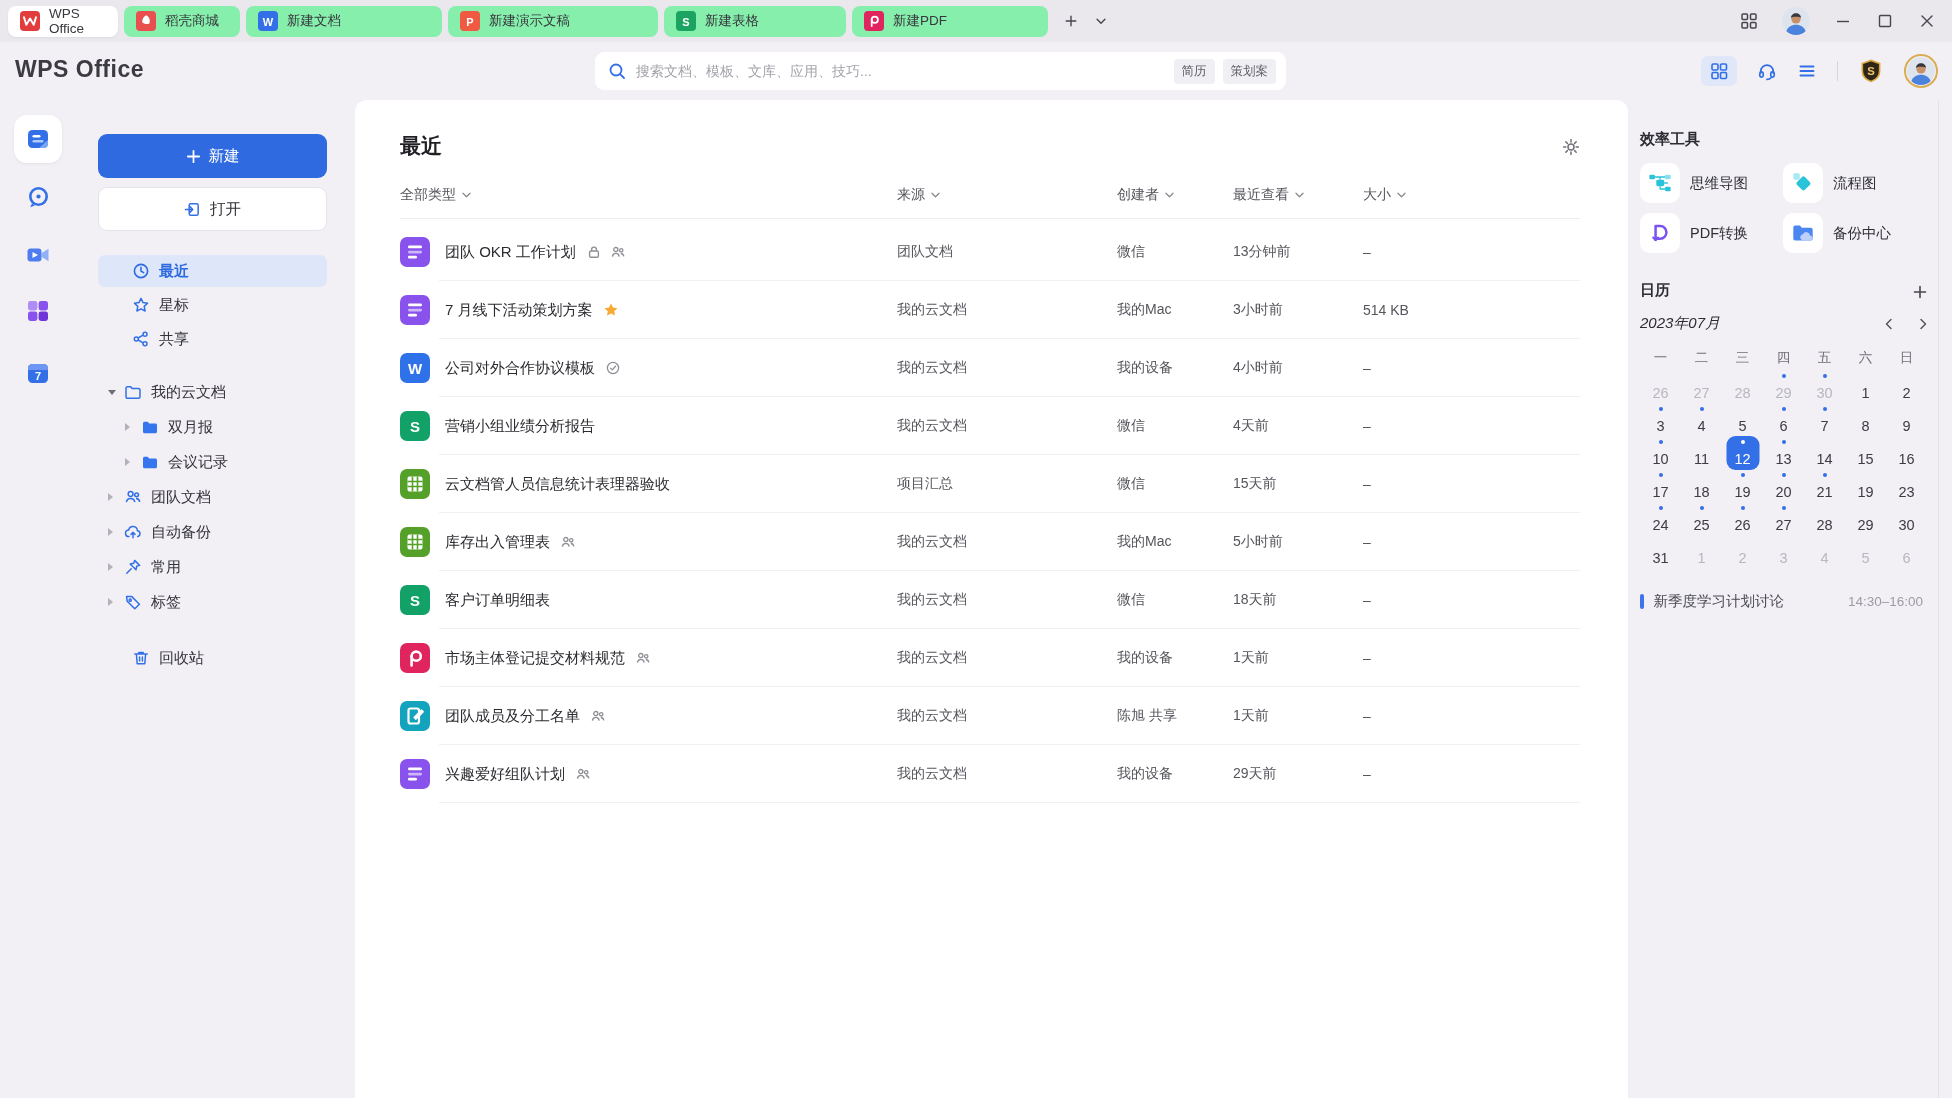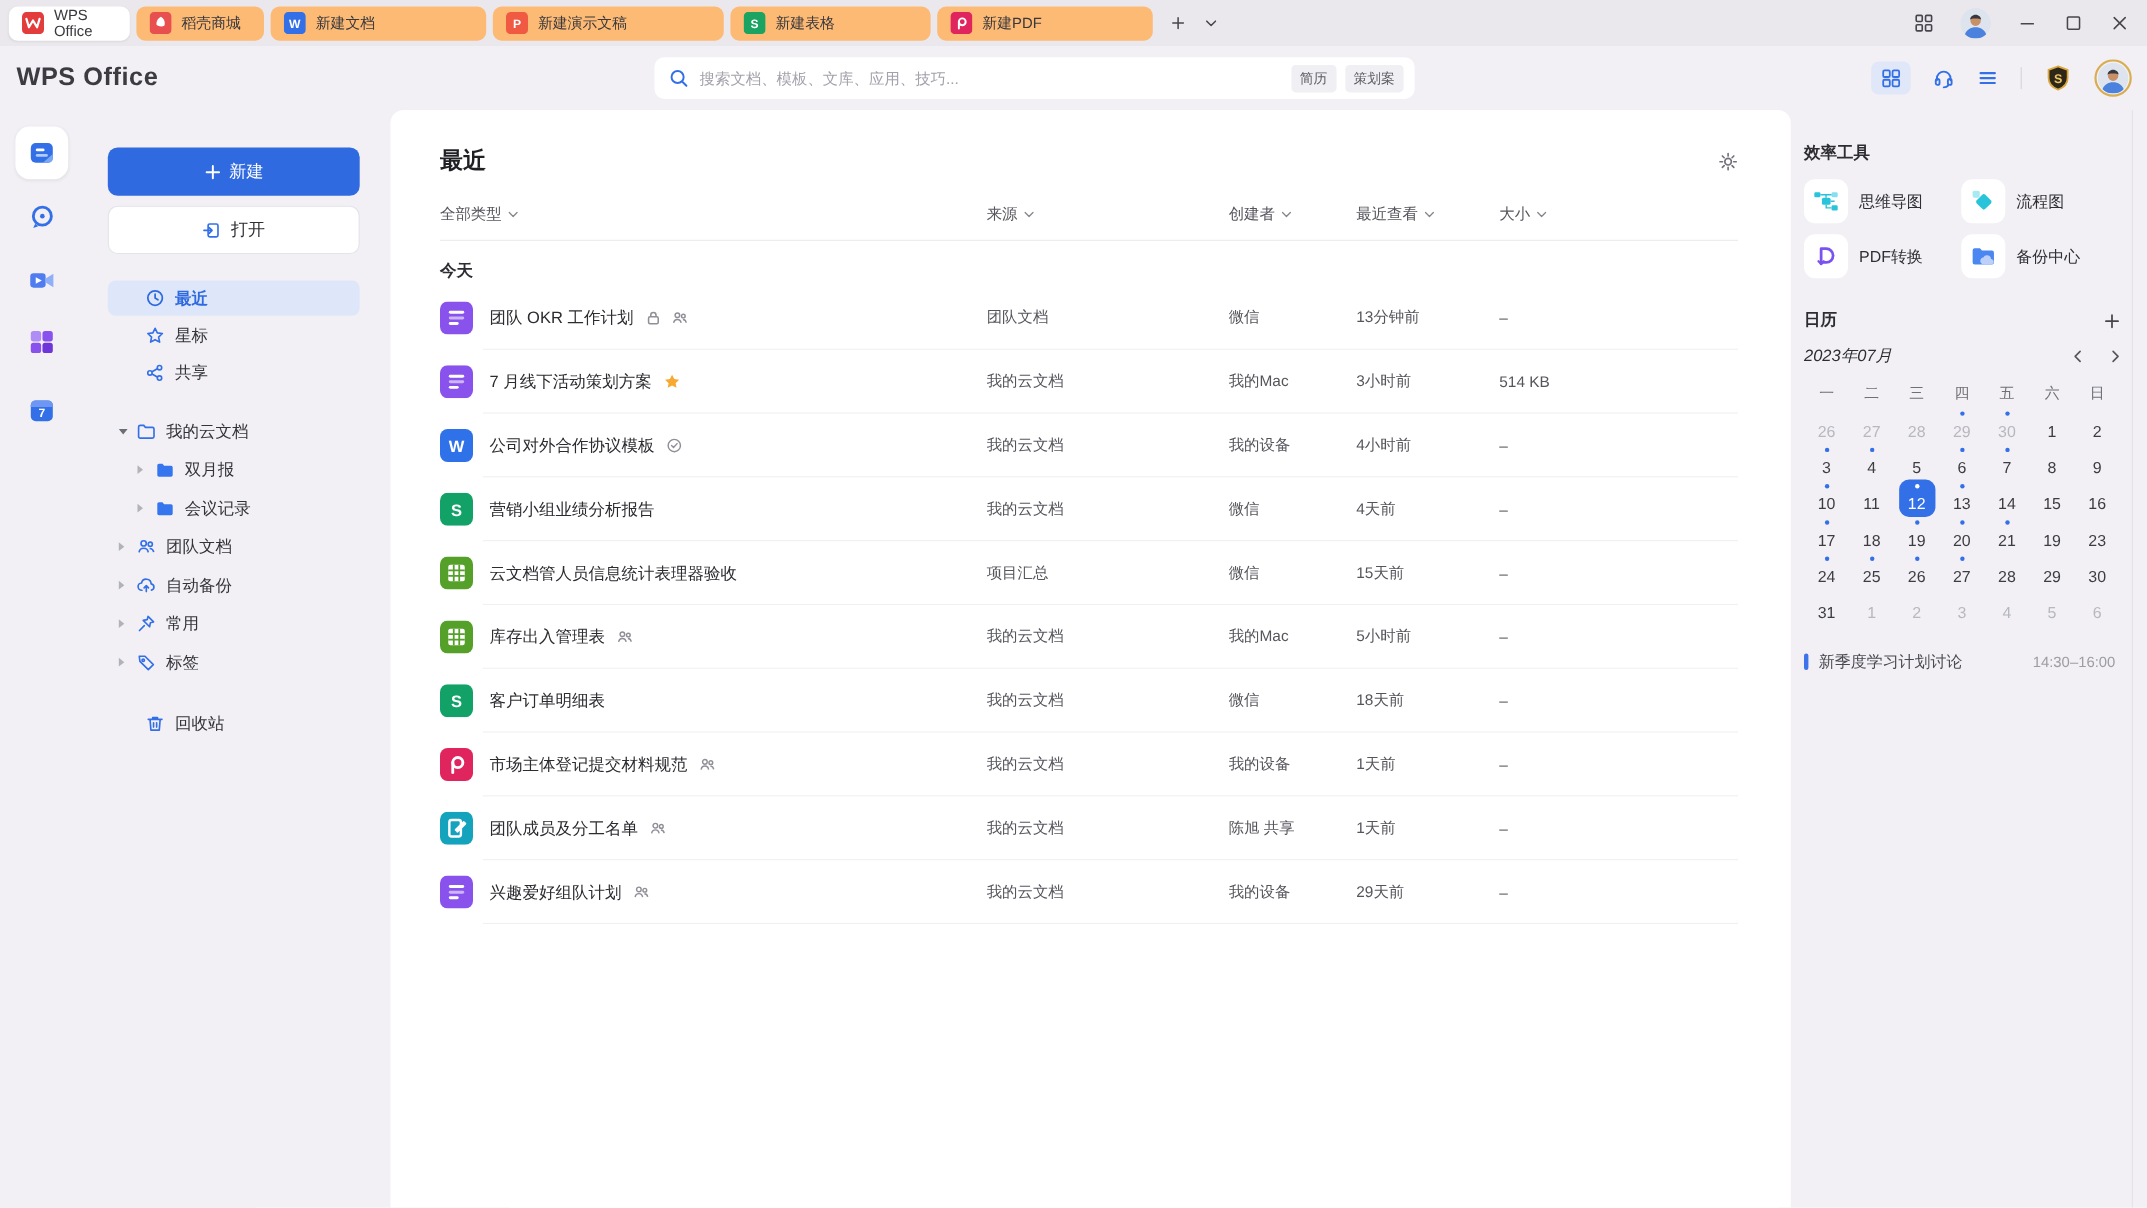--- a/index.html
+++ b/index.html
@@ -3,21 +3,21 @@
 <meta charset="utf-8">
 <style>
   * { margin:0; padding:0; box-sizing:border-box; }
   html,body { width:1952px; height:1098px; }
   body { font-family:"Liberation Sans","DejaVu Sans",sans-serif; background:#f2f0f4; color:#2c2c32; overflow:hidden; }
   .app { position:relative; width:1952px; height:1098px; }
 
   
   .titlebar { height:42px; background:#eae8ed; display:flex; align-items:center; padding-left:8px; }
   .tabs { display:flex; align-items:center; }
-  .tab { height:31px; border-radius:8px; background:#fdba74; display:flex; align-items:center; gap:9px; padding:0 12px; margin-right:6px; font-size:13.5px; color:#38383e; cursor:default; }
+  .tab { height:31px; border-radius:8px; background:#86efac; display:flex; align-items:center; gap:9px; padding:0 12px; margin-right:6px; font-size:13.5px; color:#38383e; cursor:default; }
   .tab.active { background:#ffffff; box-shadow:0 1px 2px rgba(0,0,0,.06); }
   .tab:nth-of-type(1){width:110px;} .tab:nth-of-type(2){width:116px;} .tab:nth-of-type(3){width:196px;}
   .tab:nth-of-type(4){width:210px;} .tab:nth-of-type(5){width:182px;} .tab:nth-of-type(6){width:196px;}
   .tab .ticon { width:20px; height:20px; flex:0 0 auto; display:flex; }
   .tbtn { width:26px; height:26px; display:flex; align-items:center; justify-content:center; margin-left:4px; }
   .tbtn svg { width:14px; height:14px; }
   .titlebar-right { margin-left:auto; display:flex; align-items:center; gap:24px; padding-right:16px; }
   .titlebar-right .wicon { width:18px; height:18px; display:flex; }
   .titlebar-right .tb-avatar { width:28px; height:28px; border-radius:50%; overflow:hidden; display:flex; }
 
@@ -541,21 +541,20 @@
           </span>
           <span class="filter">
             <span>大小</span>
             <span style="display:flex;width:9px;height:8px;">
               <svg viewBox="0 0 10 9">
                 <path d="M1 2.5l4 4 4-4" stroke="#85858d" stroke-width="1.3" fill="none" stroke-linecap="round" stroke-linejoin="round"></path>
               </svg>
             </span>
           </span>
         </div>
-      <div class="section-label">今天</div>
       <div class="filelist">
 
       <div class="frow">
             <span class="ficon">
               <svg viewBox="0 0 30 30">
                 <rect width="30" height="30" rx="7" fill="#8a52ec"></rect>
                 <rect x="8" y="8.6" width="14" height="2.7" rx="1.35" fill="#fff"></rect>
                 <rect x="8" y="13.7" width="14" height="2.7" rx="1.35" fill="#cdb6f7"></rect>
                 <rect x="8" y="18.8" width="9" height="2.7" rx="1.35" fill="#fff"></rect>
               </svg>

